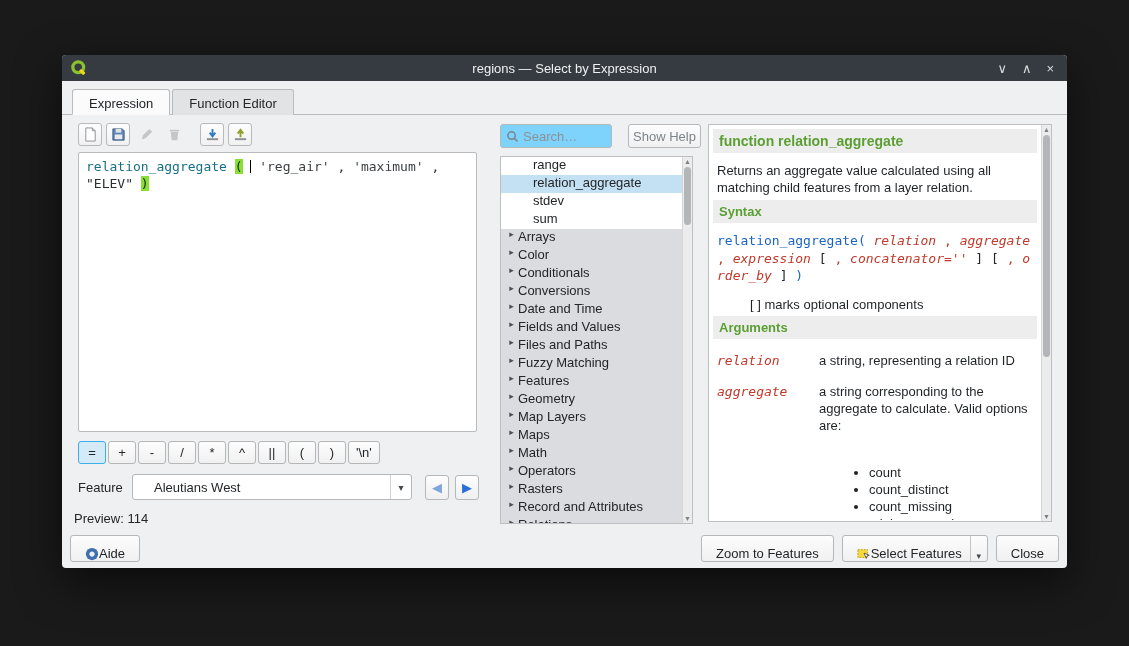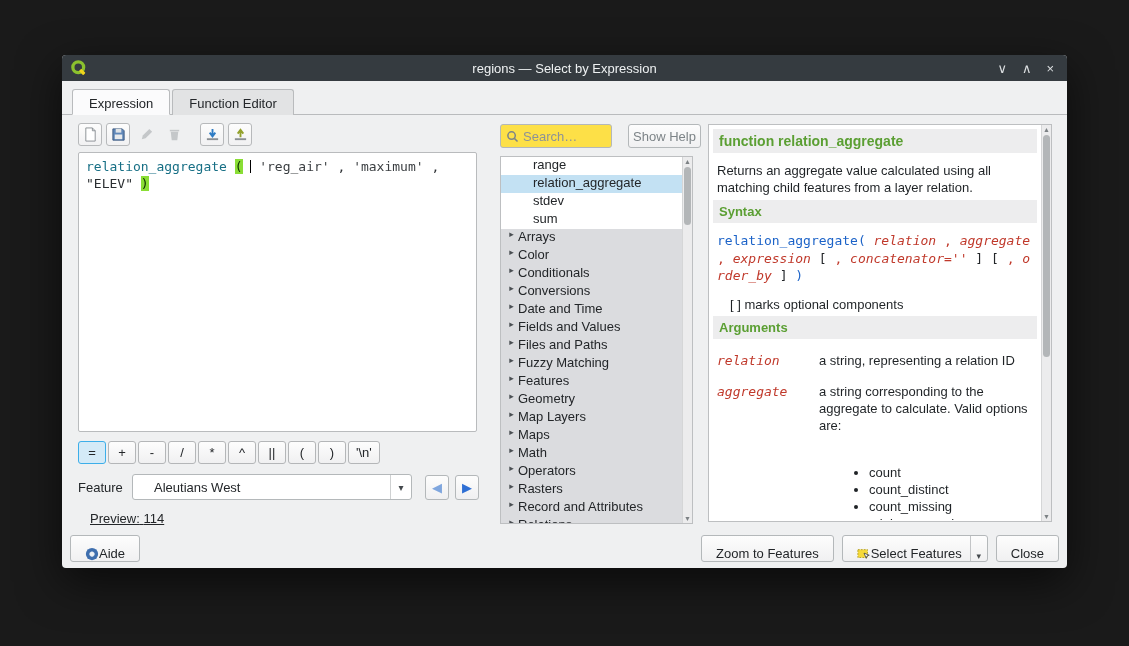--- a/index.html
+++ b/index.html
@@ -73,25 +73,25 @@
   .combo .arrow-sec {
     margin-left:auto; width:21px; height:100%; border-left:1px solid #cfd1d2;
     display:flex; align-items:center; justify-content:center; color:#43484c; font-size:10px;
   }
   .nav-btn {
     width:24px; height:25px; border:1px solid #b4b8ba; border-radius:3px;
     background:linear-gradient(#fdfdfd,#f0f0f1); margin-left:6px; font-size:13px; line-height:1;
   }
   .nav-btn.prev { color:#7fa6de; margin-left:13px; }
   .nav-btn.next { color:#2e6fd4; }
-  .preview-row { position:absolute; left:28px; top:396px;text-decoration:underline; }
+  .preview-row { position:absolute; left:12px; top:396px; }
   
   .search-row { position:absolute; left:438px; top:9px; display:flex; }
   .search-box {
-    width:112px; height:24px; background:#fde047; border:1px solid #b4b8ba; border-radius:3px;
+    width:112px; height:24px; background:#7dd3fc; border:1px solid #b4b8ba; border-radius:3px;
     display:flex; align-items:center; padding:0 4px 0 5px;
   }
   .search-box input {
     border:none; outline:none; width:100%; font-size:13px; background:transparent;
     font-family:"Liberation Sans","DejaVu Sans",sans-serif; color:#232629;
   }
   .search-box input::placeholder { color:#8d9297; }
   .search-box svg { flex:0 0 13px; margin-right:4px; }
   .show-help-btn {
     margin-left:16px; width:73px; height:24px; border:1px solid #b4b8ba; border-radius:3px;
@@ -127,21 +127,21 @@
   .band.h1 { font-size:14px; }
   .help-desc { margin:9px 8px 0; line-height:1.32; color:#1f2326; }
   .syntax-code {
     margin:9px 8px 0; font-family:"DejaVu Sans Mono","Liberation Mono",monospace;
     font-size:13px; line-height:1.35; word-break:break-all; color:#232629;
   }
   .sx-fn { color:#1c63c8; }
   .sx-param { color:#c0392b; font-style:italic; }
   .sx-comma { color:#c0392b; }
   .sx-plain { color:#232629; }
-  .optional-note { margin:12px 0 0; color:#1f2326;padding-left:21px; }
+  .optional-note { margin:12px 20px 0; color:#1f2326;padding-left:21px; }
   .arg-row { display:flex; margin:14px 8px 0; line-height:1.3; }
   .arg-name {
     flex:0 0 102px; color:#c0392b; font-style:italic;
     font-family:"DejaVu Sans Mono","Liberation Mono",monospace; font-size:13px;
   }
   .arg-desc { flex:1; color:#1f2326; }
   .options-list { margin:30px 0 0 160px; color:#1f2326; }
   .options-list li { margin-bottom:2px; list-style:disc; }
   
   .footer {

